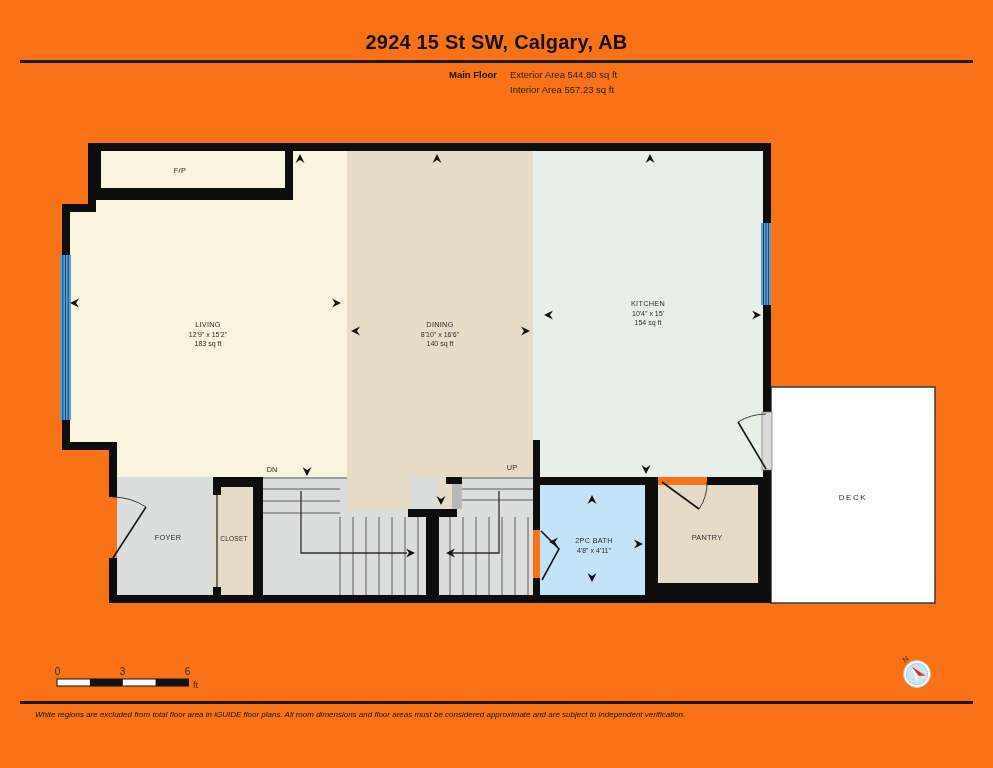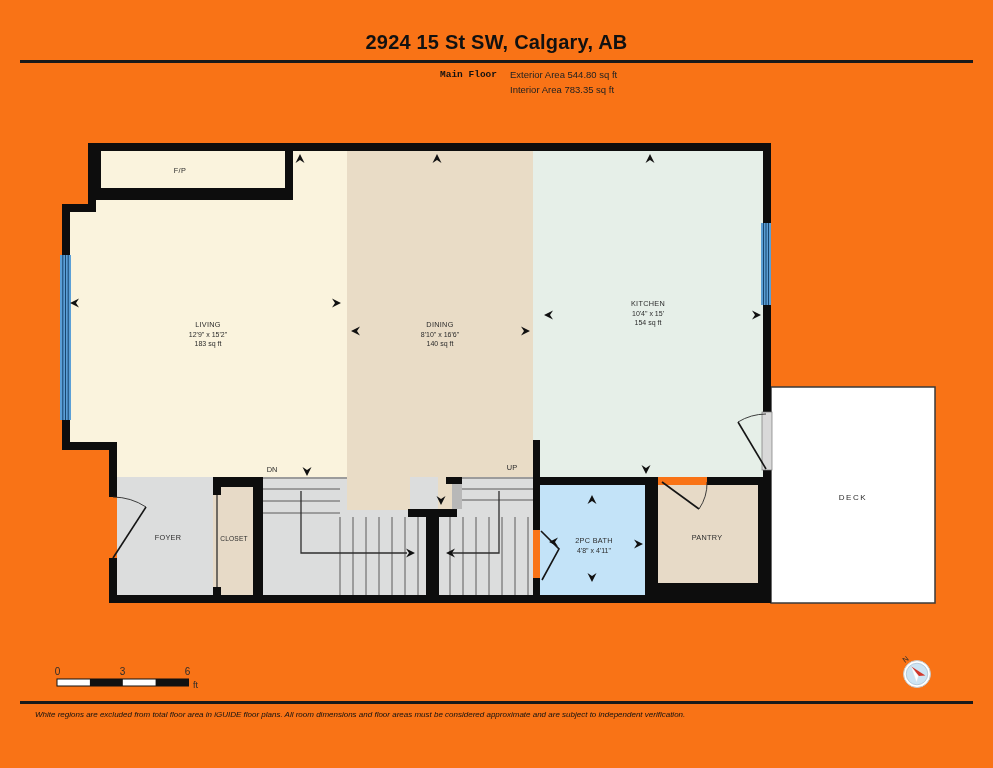--- a/index.html
+++ b/index.html
@@ -8,21 +8,21 @@
     font-family:"Liberation Sans",sans-serif;color:#1c1c1c;overflow:hidden;
   }
   .abs{position:absolute;}
   .page-title{
     top:31px;left:0;right:0;text-align:center;
     font-size:20px;font-weight:bold;letter-spacing:0.2px;color:#111;
   }
   .rule{left:20px;right:20px;height:2.5px;background:#1a1a1a;}
   .rule-top{top:60px;}
   .rule-bottom{top:701px;}
-  .floor-label{top:69px;left:0;width:497px;text-align:right;font-size:9.5px;font-weight:bold;color:#111;font-family:Liberation Mono, monospace;}
+  .floor-label{top:69px;left:0;width:497px;text-align:right;font-size:9.5px;font-weight:bold;color:#111;}
   .area-line{left:510px;font-size:9.5px;color:#222;}
   .area-ext{top:69px;}
   .area-int{top:84px;}
   .prepared{top:671px;left:0;right:0;text-align:center;font-size:9px;color:#222;}
   .disclaimer{top:710px;left:35px;right:20px;font-size:8px;color:#111;font-style:italic;}
   svg.plan{position:absolute;top:0;left:0;}
   svg text{font-family:"Liberation Sans",sans-serif;fill:#2b2b2b;}
   .room-name{font-size:7.3px;letter-spacing:0.3px;}
   .room-sub{font-size:7px;}
   .tiny-label{font-size:6.6px;letter-spacing:0.2px;}
@@ -40,21 +40,21 @@
 </style>
 </head>
 <body>
 
 <div class="page">
 
   <div class="abs page-title">2924 15 St SW, Calgary, AB</div>
   <div class="abs rule rule-top"></div>
   <div class="abs floor-label">Main Floor</div>
   <div class="abs area-line area-ext">Exterior Area 544.80 sq ft</div>
-  <div class="abs area-line area-int">Interior Area 783.35 sq ft</div>
+  <div class="abs area-line area-int">Interior Area 557.23 sq ft</div>
 
   <svg class="plan" width="993" height="768" viewBox="0 0 993 768">
 
     <rect x="771" y="387" width="164" height="216" stroke="#3a3a3a" stroke-width="1.5" fill="#ffffff"></rect>
 
     <g>
       <polygon points="96,151 347,151 347,477 117,477 117,450 70,450 70,212 96,212" fill="#faf3dd"></polygon>
       <rect x="347" y="151" width="186" height="326" fill="#e9dcc6"></rect>
       <rect x="533" y="151" width="230" height="326" fill="#e6efe8"></rect>
       <rect x="117" y="477" width="96" height="118" fill="#dcdddd"></rect>

